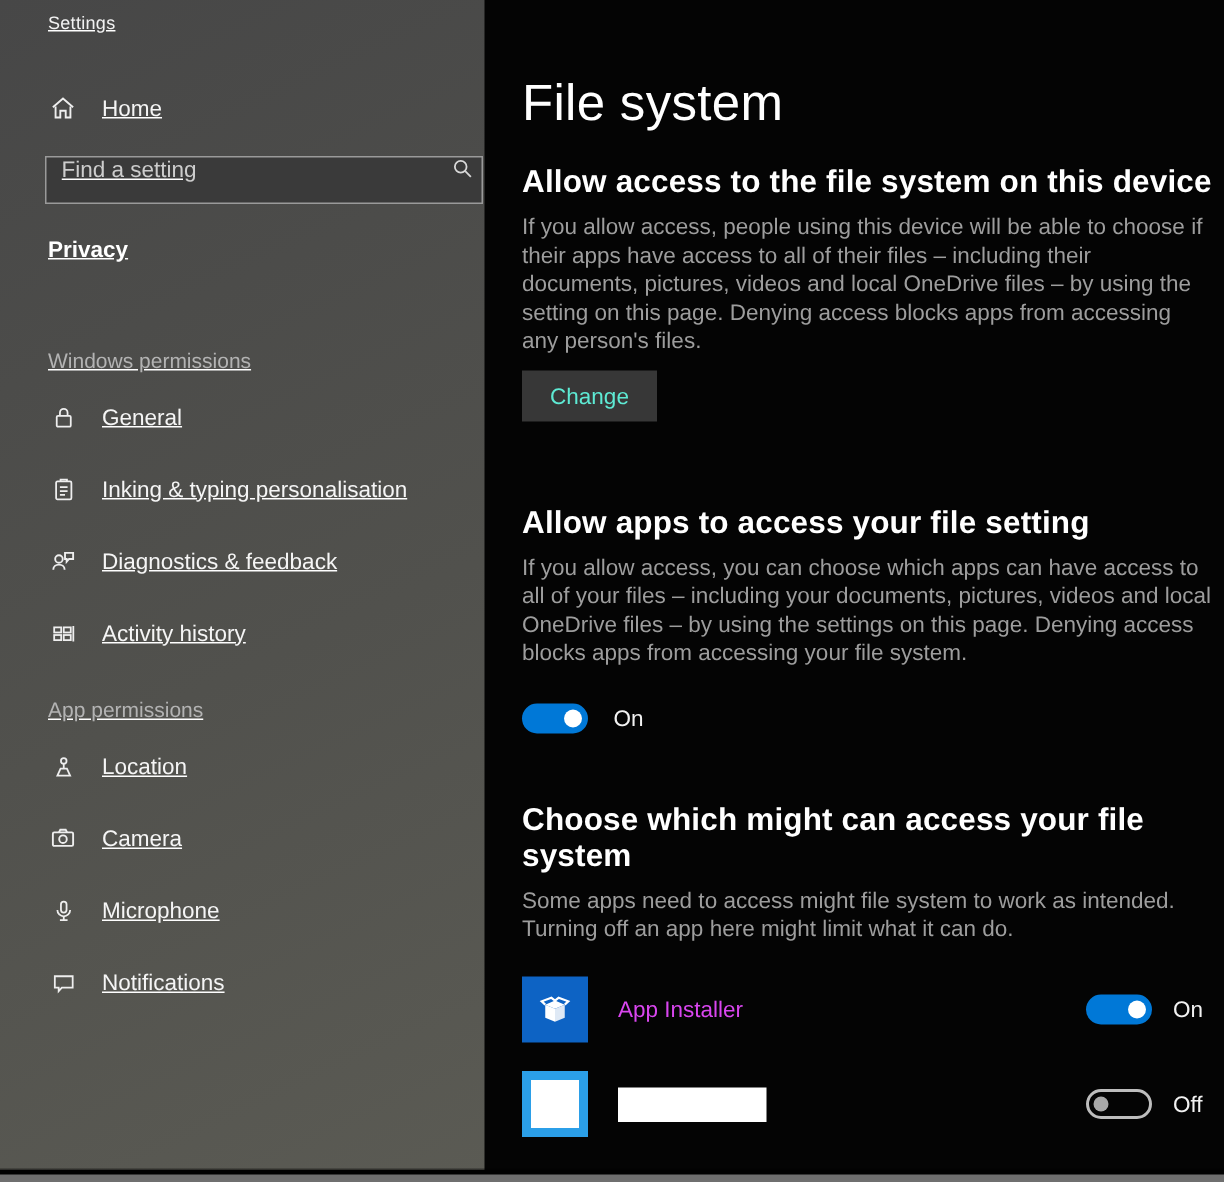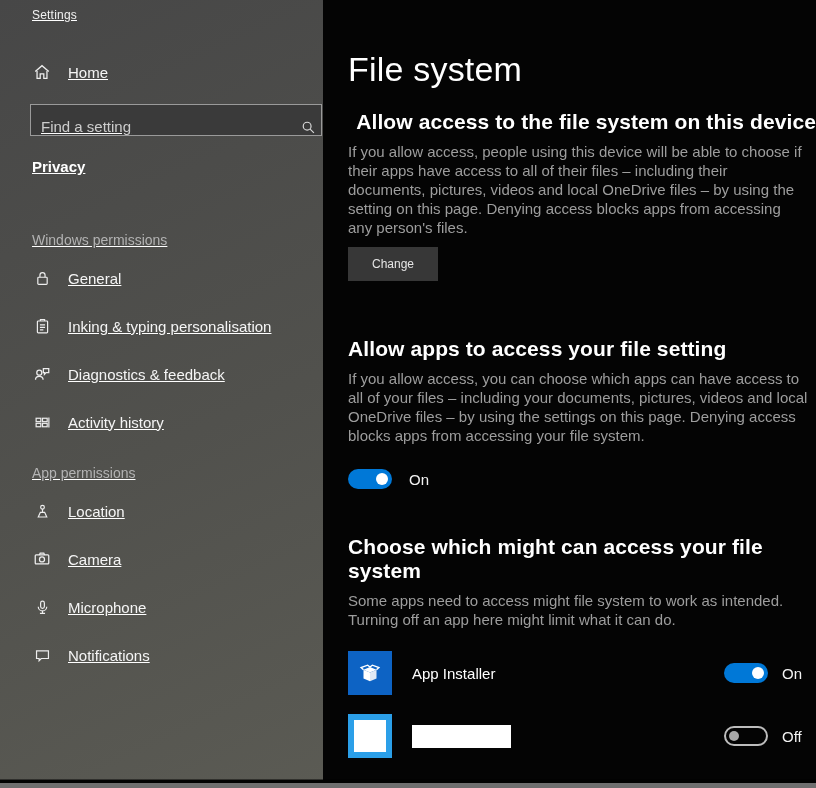--- a/index.html
+++ b/index.html
@@ -19,51 +19,51 @@
   .app-title { font-size:12px; color:#f2f2f2; padding-left:16px; letter-spacing:.2px; }
   .nav-item {
     display:flex; align-items:center; height:40px; padding-left:16px; cursor:default;
   }
   .nav-item .nav-icon { width:20px; height:20px; display:inline-flex; align-items:center; justify-content:center; flex:0 0 20px; }
   .nav-item .nav-label { margin-left:16px; font-size:15px; color:#f5f5f5; }
   .home-item { margin-top:30px; }
   .searchbox {
     margin:12px 16px 0 14px; height:32px; width:292px;
     background:#3a3a3a; border:1px solid #9a9a9a;
-    display:flex; align-items:flex-end; position:relative;
+    display:flex; align-items:flex-start; position:relative;
   }
   .searchbox input {
     flex:1; background:transparent; border:none; outline:none;
     color:#d8d8d8; font-size:15px; padding:0 8px 0 10px;
     font-family:"Liberation Sans", sans-serif;
   }
   .searchbox input::placeholder { color:#cdcdcd; opacity:1; }
   .searchbox .search-glyph { width:26px; display:flex; justify-content:center; align-items:center; }
   .category-label { margin:22px 0 0 16px; font-size:15px; font-weight:bold; color:#ffffff; }
   .section-header { margin:0 0 6px 16px; font-size:14px; color:#b3b3b3; }
   .sec1-header { margin-top:57px; }
   .sec2-header { margin-top:19px; }
   .nav-group .nav-item { height:48px; }
   
   .main {
     position:absolute; left:323px; top:0; right:0; height:780px;
     background:#040404; color:#fff; padding:0 0 0 25px;
   }
   .page-title { margin-top:50px; font-size:34px; font-weight:300; color:#ffffff; letter-spacing:.2px; }
   h2.sec-heading { font-size:21px; font-weight:600; color:#ffffff; letter-spacing:.1px; }
-  .h-first { margin-top:21px;text-align:right; }
+  .h-first { margin-top:21px; }
   .h-second { margin-top:56px; }
   .h-third { margin-top:46px; }
   p.body-text {
     margin-top:8px; width:460px; font-size:15px; line-height:19px; color:#9d9d9d;
   }
   .status-line { margin-top:16px; font-size:15px; font-weight:600; color:#f2f2f2; }
   .change-btn {
-    margin-top:10px; width:90px; height:34px; background:#373737; color:#e5e5e5;
-    border:none; font-size:12px; font-family:"Liberation Sans", sans-serif; cursor:pointer;
+    margin-top:10px; width:90px; height:34px; background:#373737; color:#5eead4;
+    border:none; font-size:15px; font-family:"Liberation Sans", sans-serif; cursor:pointer;
     display:block;
   }
   .toggle-row { margin-top:24px; display:flex; align-items:center; }
   .toggle {
     position:relative; width:44px; height:20px; border-radius:10px; cursor:pointer; flex:0 0 44px;
   }
   .toggle.on { background:#0078d7; }
   .toggle.on .knob {
     position:absolute; right:4px; top:4px; width:12px; height:12px; border-radius:50%; background:#ffffff;
   }
@@ -72,21 +72,21 @@
     position:absolute; left:3px; top:3px; width:10px; height:10px; border-radius:50%; background:#a8a8a8;
   }
   .toggle-label { margin-left:17px; font-size:15px; color:#f2f2f2; }
   
   .app-list { margin-top:22px; width:460px; }
   .app-row { display:flex; align-items:center; height:44px; margin-bottom:19px; }
   .app-tile { width:44px; height:44px; flex:0 0 44px; display:flex; align-items:center; justify-content:center; }
   .tile-installer { background:#0d63c4; }
   .tile-redacted { background:#2b9fe8; }
   .tile-redacted .tile-inner { width:32px; height:32px; background:#ffffff; }
-  .app-name { margin-left:20px; font-size:15px; color:#ffffff; flex:1; }
+  .app-name { margin-left:20px; font-size:15px; color:#d946ef; flex:1; }
   .redacted-name { width:99px; height:23px; background:#ffffff; margin-left:20px; flex:0 0 99px; }
   .app-row .spacer { flex:1; }
   .app-toggle-label { margin-left:14px; font-size:15px; color:#f2f2f2; width:26px; }
   
   .footer-seam { position:absolute; left:0; right:0; bottom:5px; height:4px; background:rgba(0,0,0,0.45); }
   .footer-edge { position:absolute; left:0; right:0; bottom:0; height:5px; background:#6f6f6f; }
   svg.icon { display:block; }
 </style>
 </head>
 <body>

